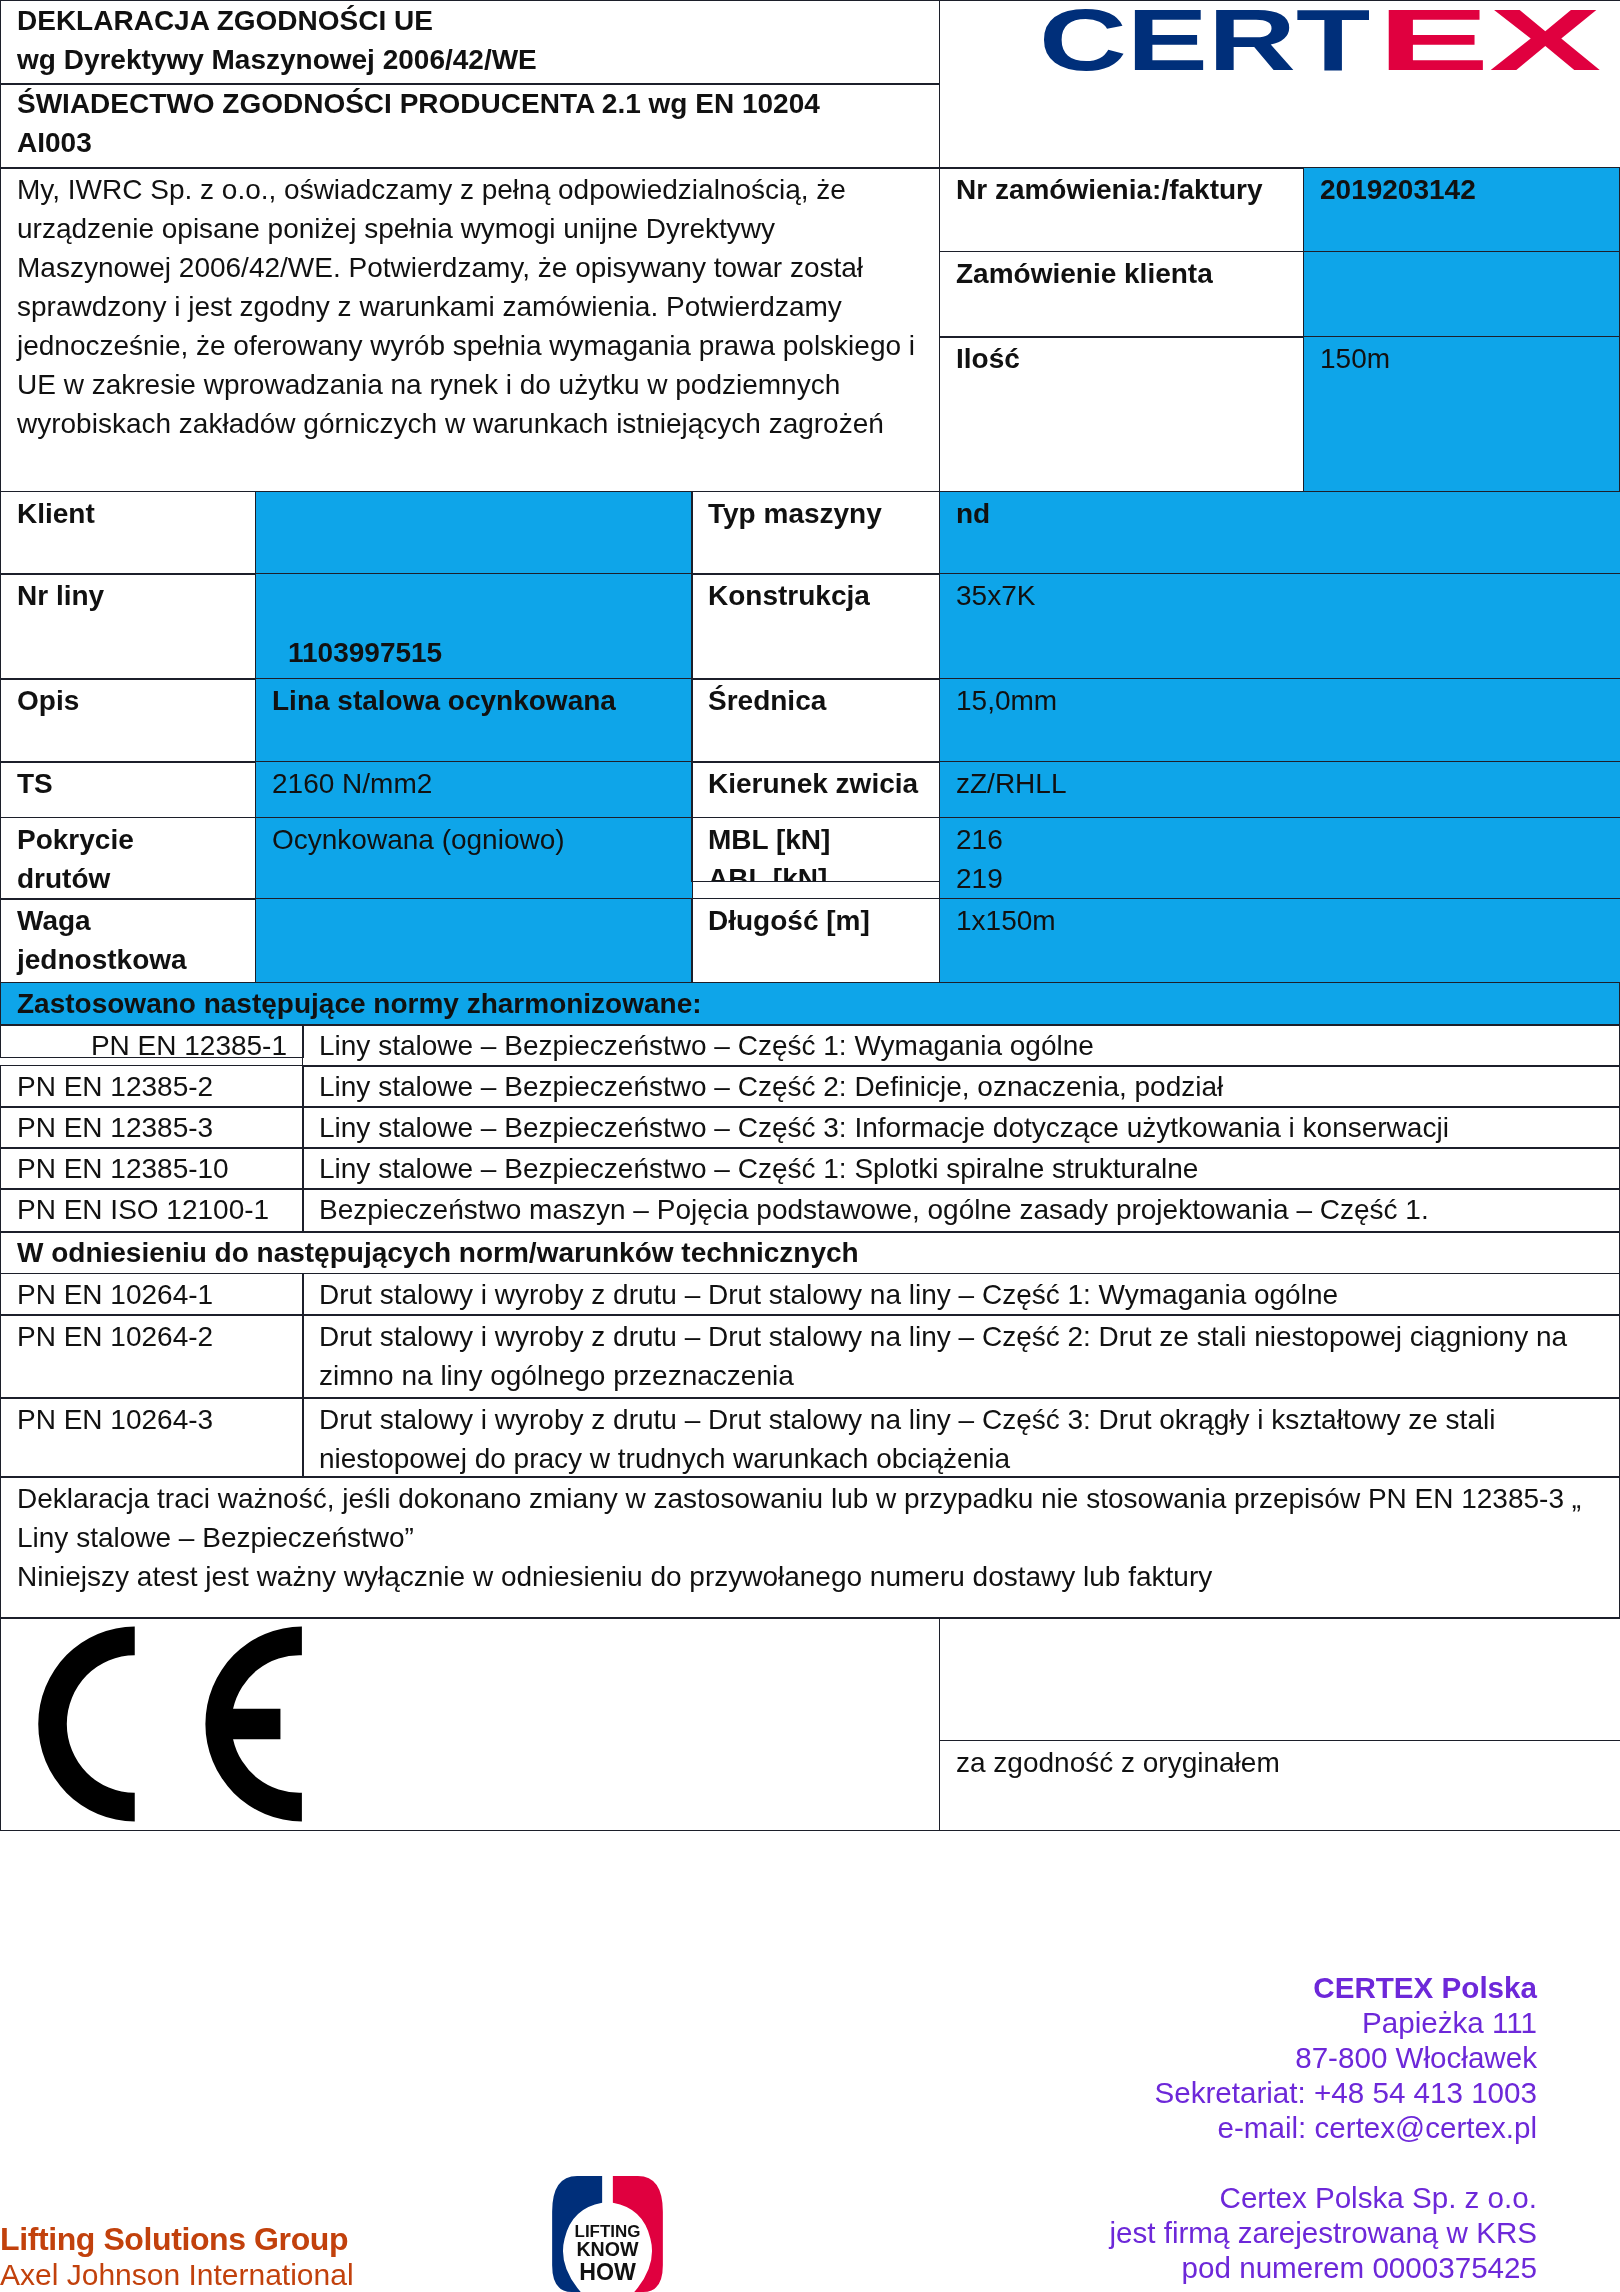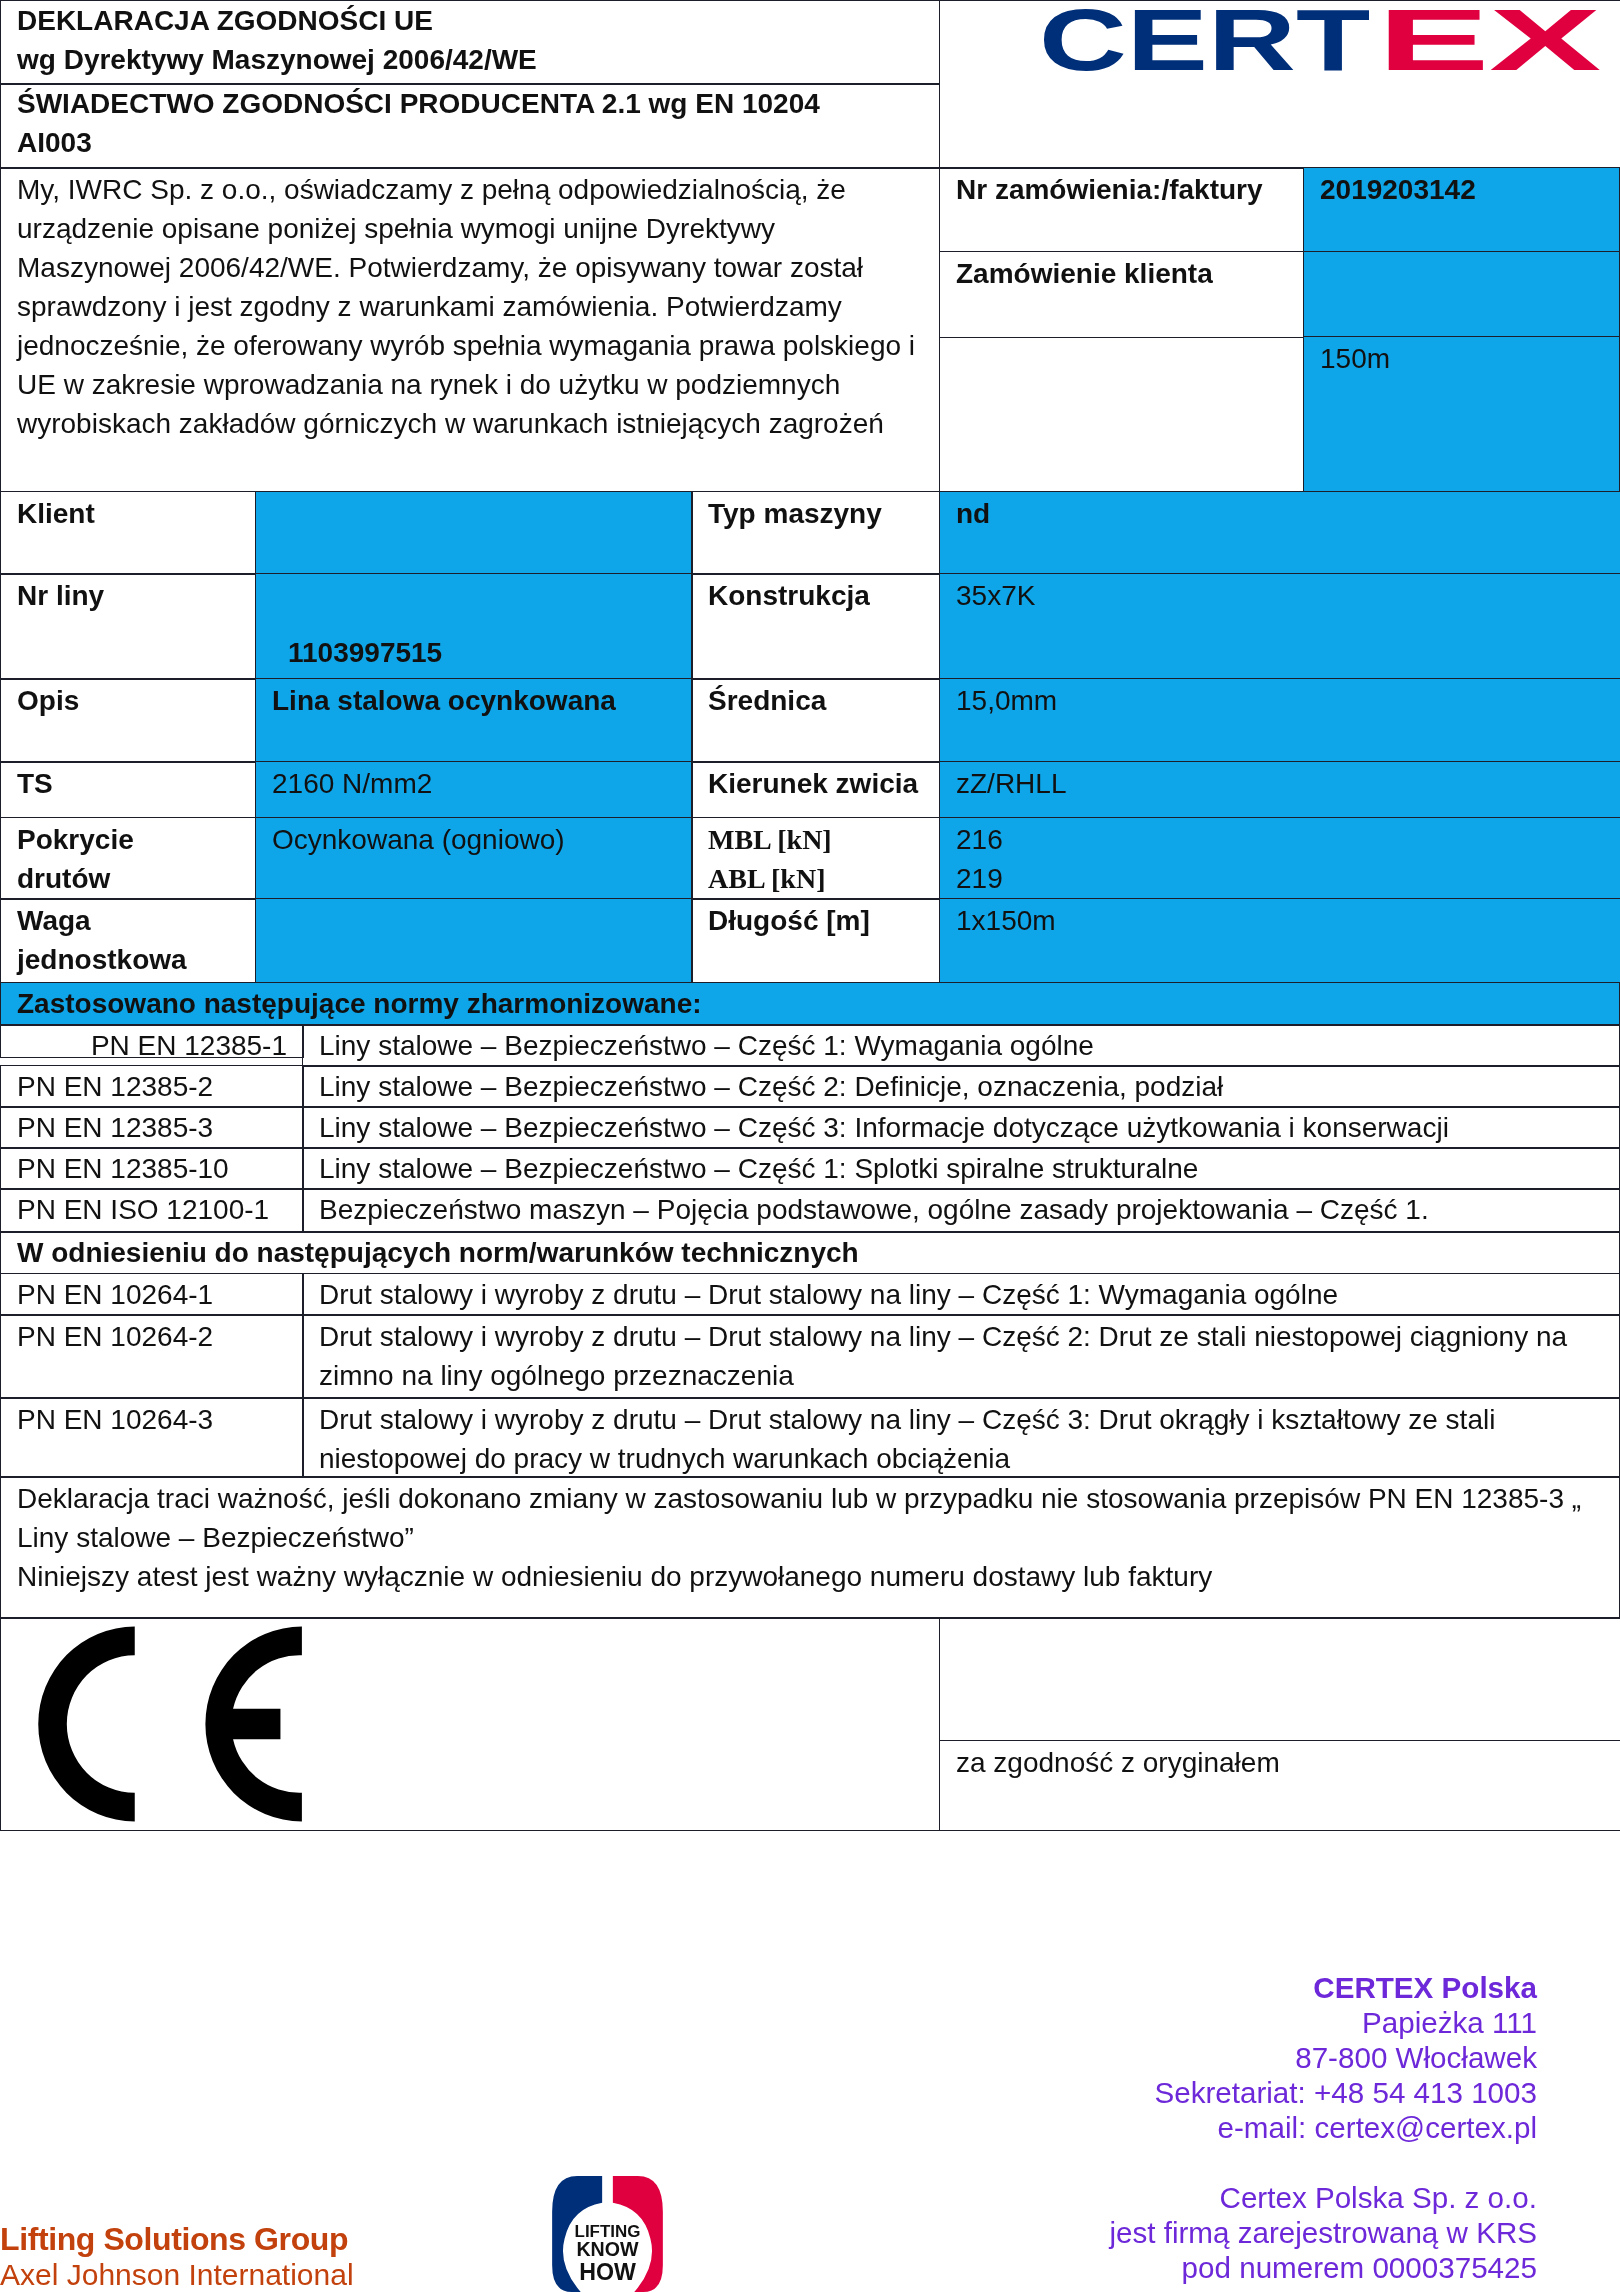--- a/index.html
+++ b/index.html
@@ -42,20 +42,21 @@
     <text x="378" y="74" font-family="Liberation Sans, sans-serif" font-weight="bold" font-size="98" fill="#e0003f" textLength="250" lengthAdjust="spacingAndGlyphs">EX</text>
   </svg>
 
   <div class="cell" style="left:0;top:167px;width:940px;height:325px;">
     <div>My, IWRC Sp. z o.o., oświadczamy z pełną odpowiedzialnością, że urządzenie opisane poniżej spełnia wymogi unijne Dyrektywy Maszynowej 2006/42/WE. Potwierdzamy, że opisywany towar został sprawdzony i jest zgodny z warunkami zamówienia. Potwierdzamy jednocześnie, że oferowany wyrób spełnia wymagania prawa polskiego i UE w zakresie wprowadzania na rynek i do użytku w podziemnych wyrobiskach zakładów górniczych w warunkach istniejących zagrożeń</div>
   </div>
   <div class="cell lbl" style="left:939px;top:167px;width:366px;height:85px;">Nr zamówienia:/faktury</div>
   <div class="cell fill b" style="left:1303px;top:167px;width:317px;height:85px;">2019203142</div>
   <div class="cell lbl" style="left:939px;top:251px;width:366px;height:87px;">Zamówienie klienta</div>
   <div class="cell fill" style="left:1303px;top:251px;width:317px;height:87px;"></div>
+  <div class="cell lbl" style="left:939px;top:336px;width:366px;height:157px;">Ilość</div>
   <div class="cell fill" style="left:1303px;top:336px;width:317px;height:157px;">150m</div>
 
   <div class="cell lbl" style="left:0;top:491px;width:257px;height:84px;">Klient</div>
   <div class="cell fill" style="left:255px;top:491px;width:438px;height:84px;"></div>
   <div class="cell lbl" style="left:691px;top:491px;width:249px;height:84px;">Typ maszyny</div>
   <div class="cell fill b" style="left:939px;top:491px;width:682px;height:84px;">nd</div>
 
   <div class="cell lbl" style="left:0;top:573px;width:257px;height:107px;">Nr liny</div>
   <div class="cell fill b" style="left:255px;top:573px;width:438px;height:107px;padding-top:59px;padding-left:32px;">
     <span>1103997515</span>
@@ -69,21 +70,21 @@
   <div class="cell fill" style="left:939px;top:678px;width:682px;height:85px;">15,0mm</div>
 
   <div class="cell lbl" style="left:0;top:761px;width:257px;height:57px;">TS</div>
   <div class="cell fill" style="left:255px;top:761px;width:438px;height:57px;">2160 N/mm2</div>
   <div class="cell lbl" style="left:691px;top:761px;width:249px;height:57px;">Kierunek zwicia</div>
   <div class="cell fill" style="left:939px;top:761px;width:682px;height:57px;">zZ/RHLL</div>
 
   <div class="cell lbl pre" style="left:0;top:817px;width:257px;height:83px;">Pokrycie
 drutów</div>
   <div class="cell fill" style="left:255px;top:817px;width:438px;height:83px;">Ocynkowana (ogniowo)</div>
-  <div class="cell lbl" style="left:691px;top:817px;width:249px;height:83px;font-family:Liberation Serif, serif;">
+  <div class="cell lbl" style="left:691px;top:817px;width:249px;height:65px;">
     <div>MBL [kN]</div>
     <div>ABL [kN]</div>
   </div>
   <div class="cell fill" style="left:939px;top:817px;width:682px;height:83px;">
     <div>216</div>
     <div>219</div>
   </div>
 
   <div class="cell lbl pre" style="left:0;top:898px;width:257px;height:85px;">Waga
 jednostkowa</div>

